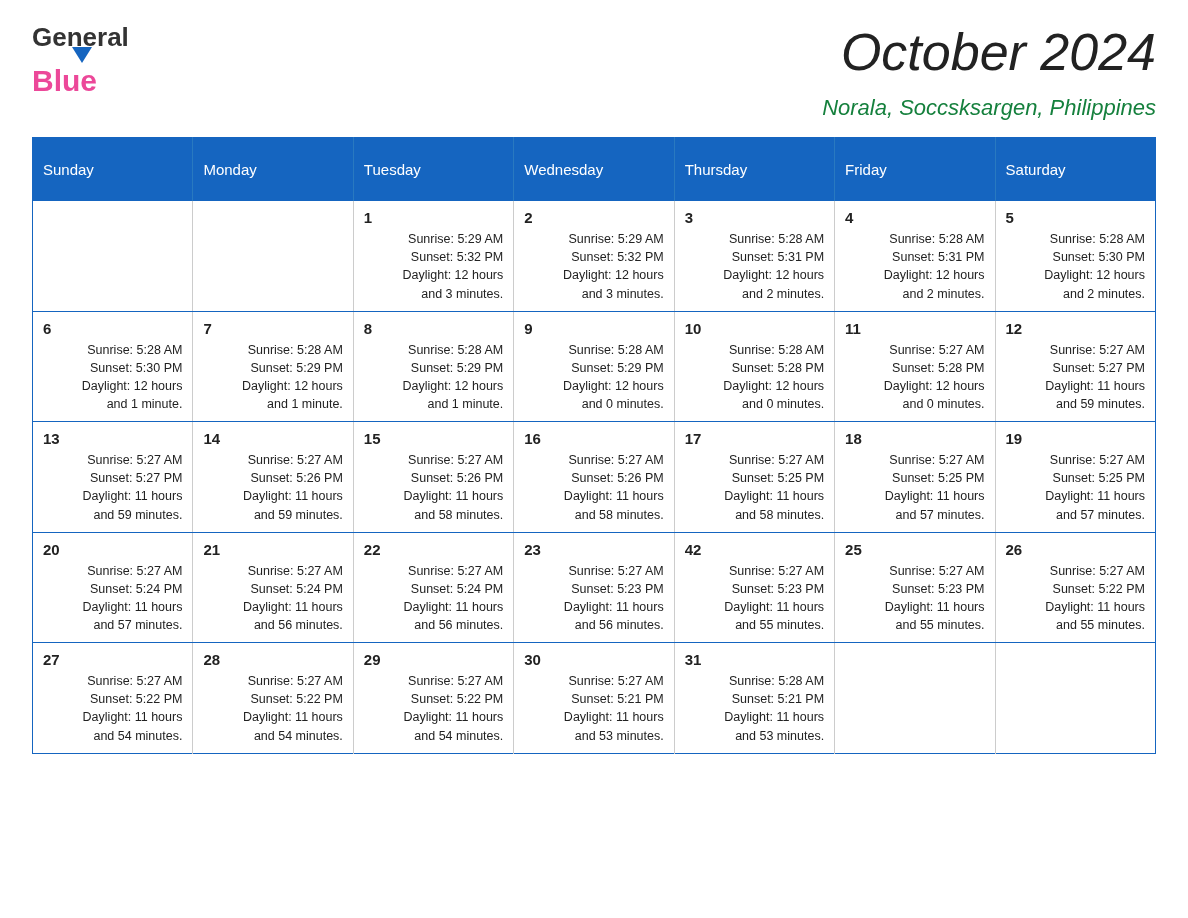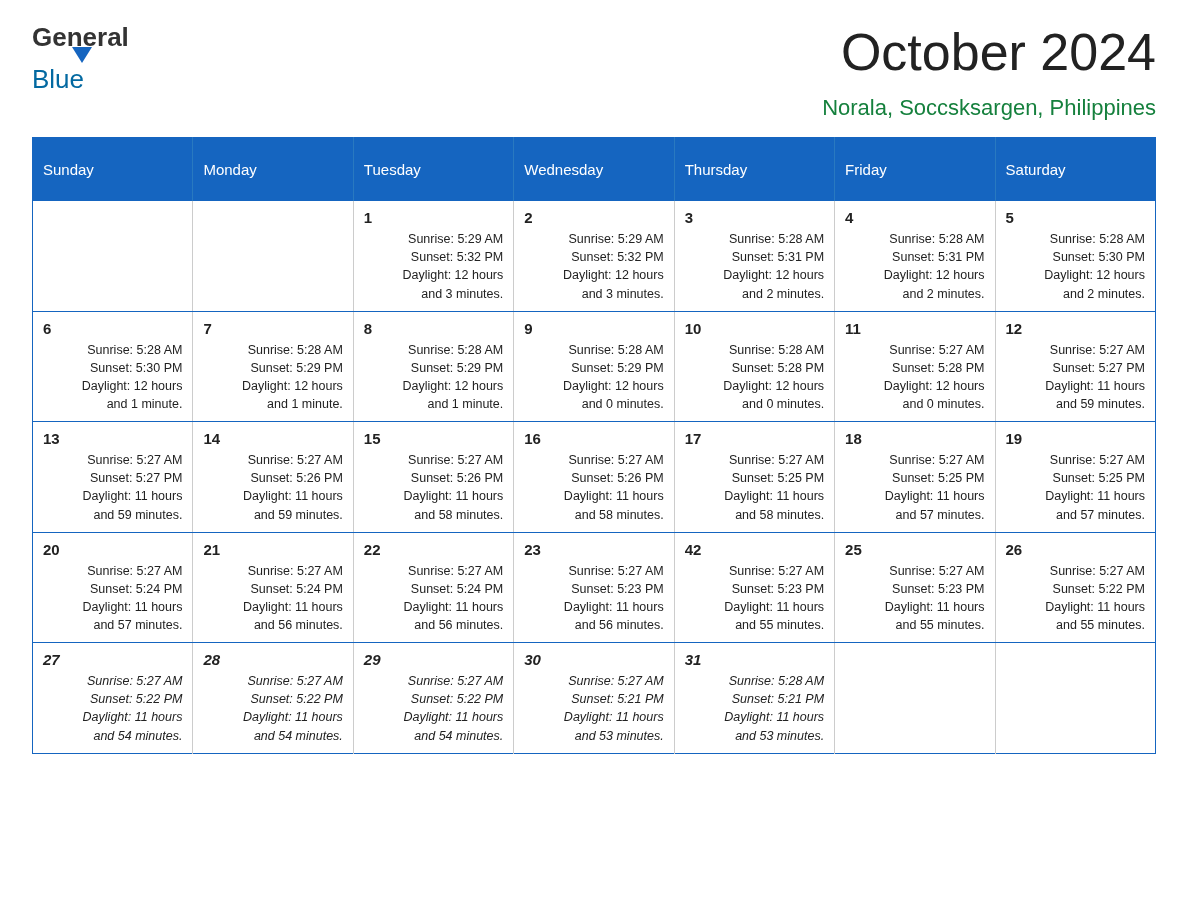--- a/index.html
+++ b/index.html
@@ -21,39 +21,40 @@
       flex-direction: column;
       align-items: flex-start;
     }
     .logo-text-general {
       font-size: 26px;
       font-weight: bold;
       color: #333;
       line-height: 1;
     }
     .logo-text-blue {
-      font-size: 26px;
-      font-weight: normal;
-      color: #0369a1;
+      font-size: 30px;
+      font-weight: bold;
+      color: #ec4899;
       line-height: 1;
     }
     .logo-triangle {
       display: inline-block;
       width: 0;
       height: 0;
       border-left: 10px solid transparent;
       border-right: 10px solid transparent;
       border-top: 16px solid #1565c0;
       margin-left: 4px;
       vertical-align: middle;
       position: relative;
       top: -3px;
     }
     .title-section {
       text-align: right;
+      font-style: italic;
     }
     .month-title {
       font-size: 52px;
       font-weight: normal;
       color: #222;
       line-height: 1.1;
     }
     .location-title {
       font-size: 22px;
       color: #15803d;
@@ -84,21 +85,20 @@
       font-size: 13px;
       color: #222;
       width: calc(100% / 7);
       min-height: 90px;
     }
     .calendar-table td:last-child {
       border-right: none;
     }
     .calendar-table tr:last-child td {
       border-bottom: none;
-      font-style: italic;
     }
     .day-number {
       font-size: 15px;
       font-weight: bold;
       color: #222;
       display: block;
       margin-bottom: 4px;
     }
     .day-info {
       font-size: 12.5px;

